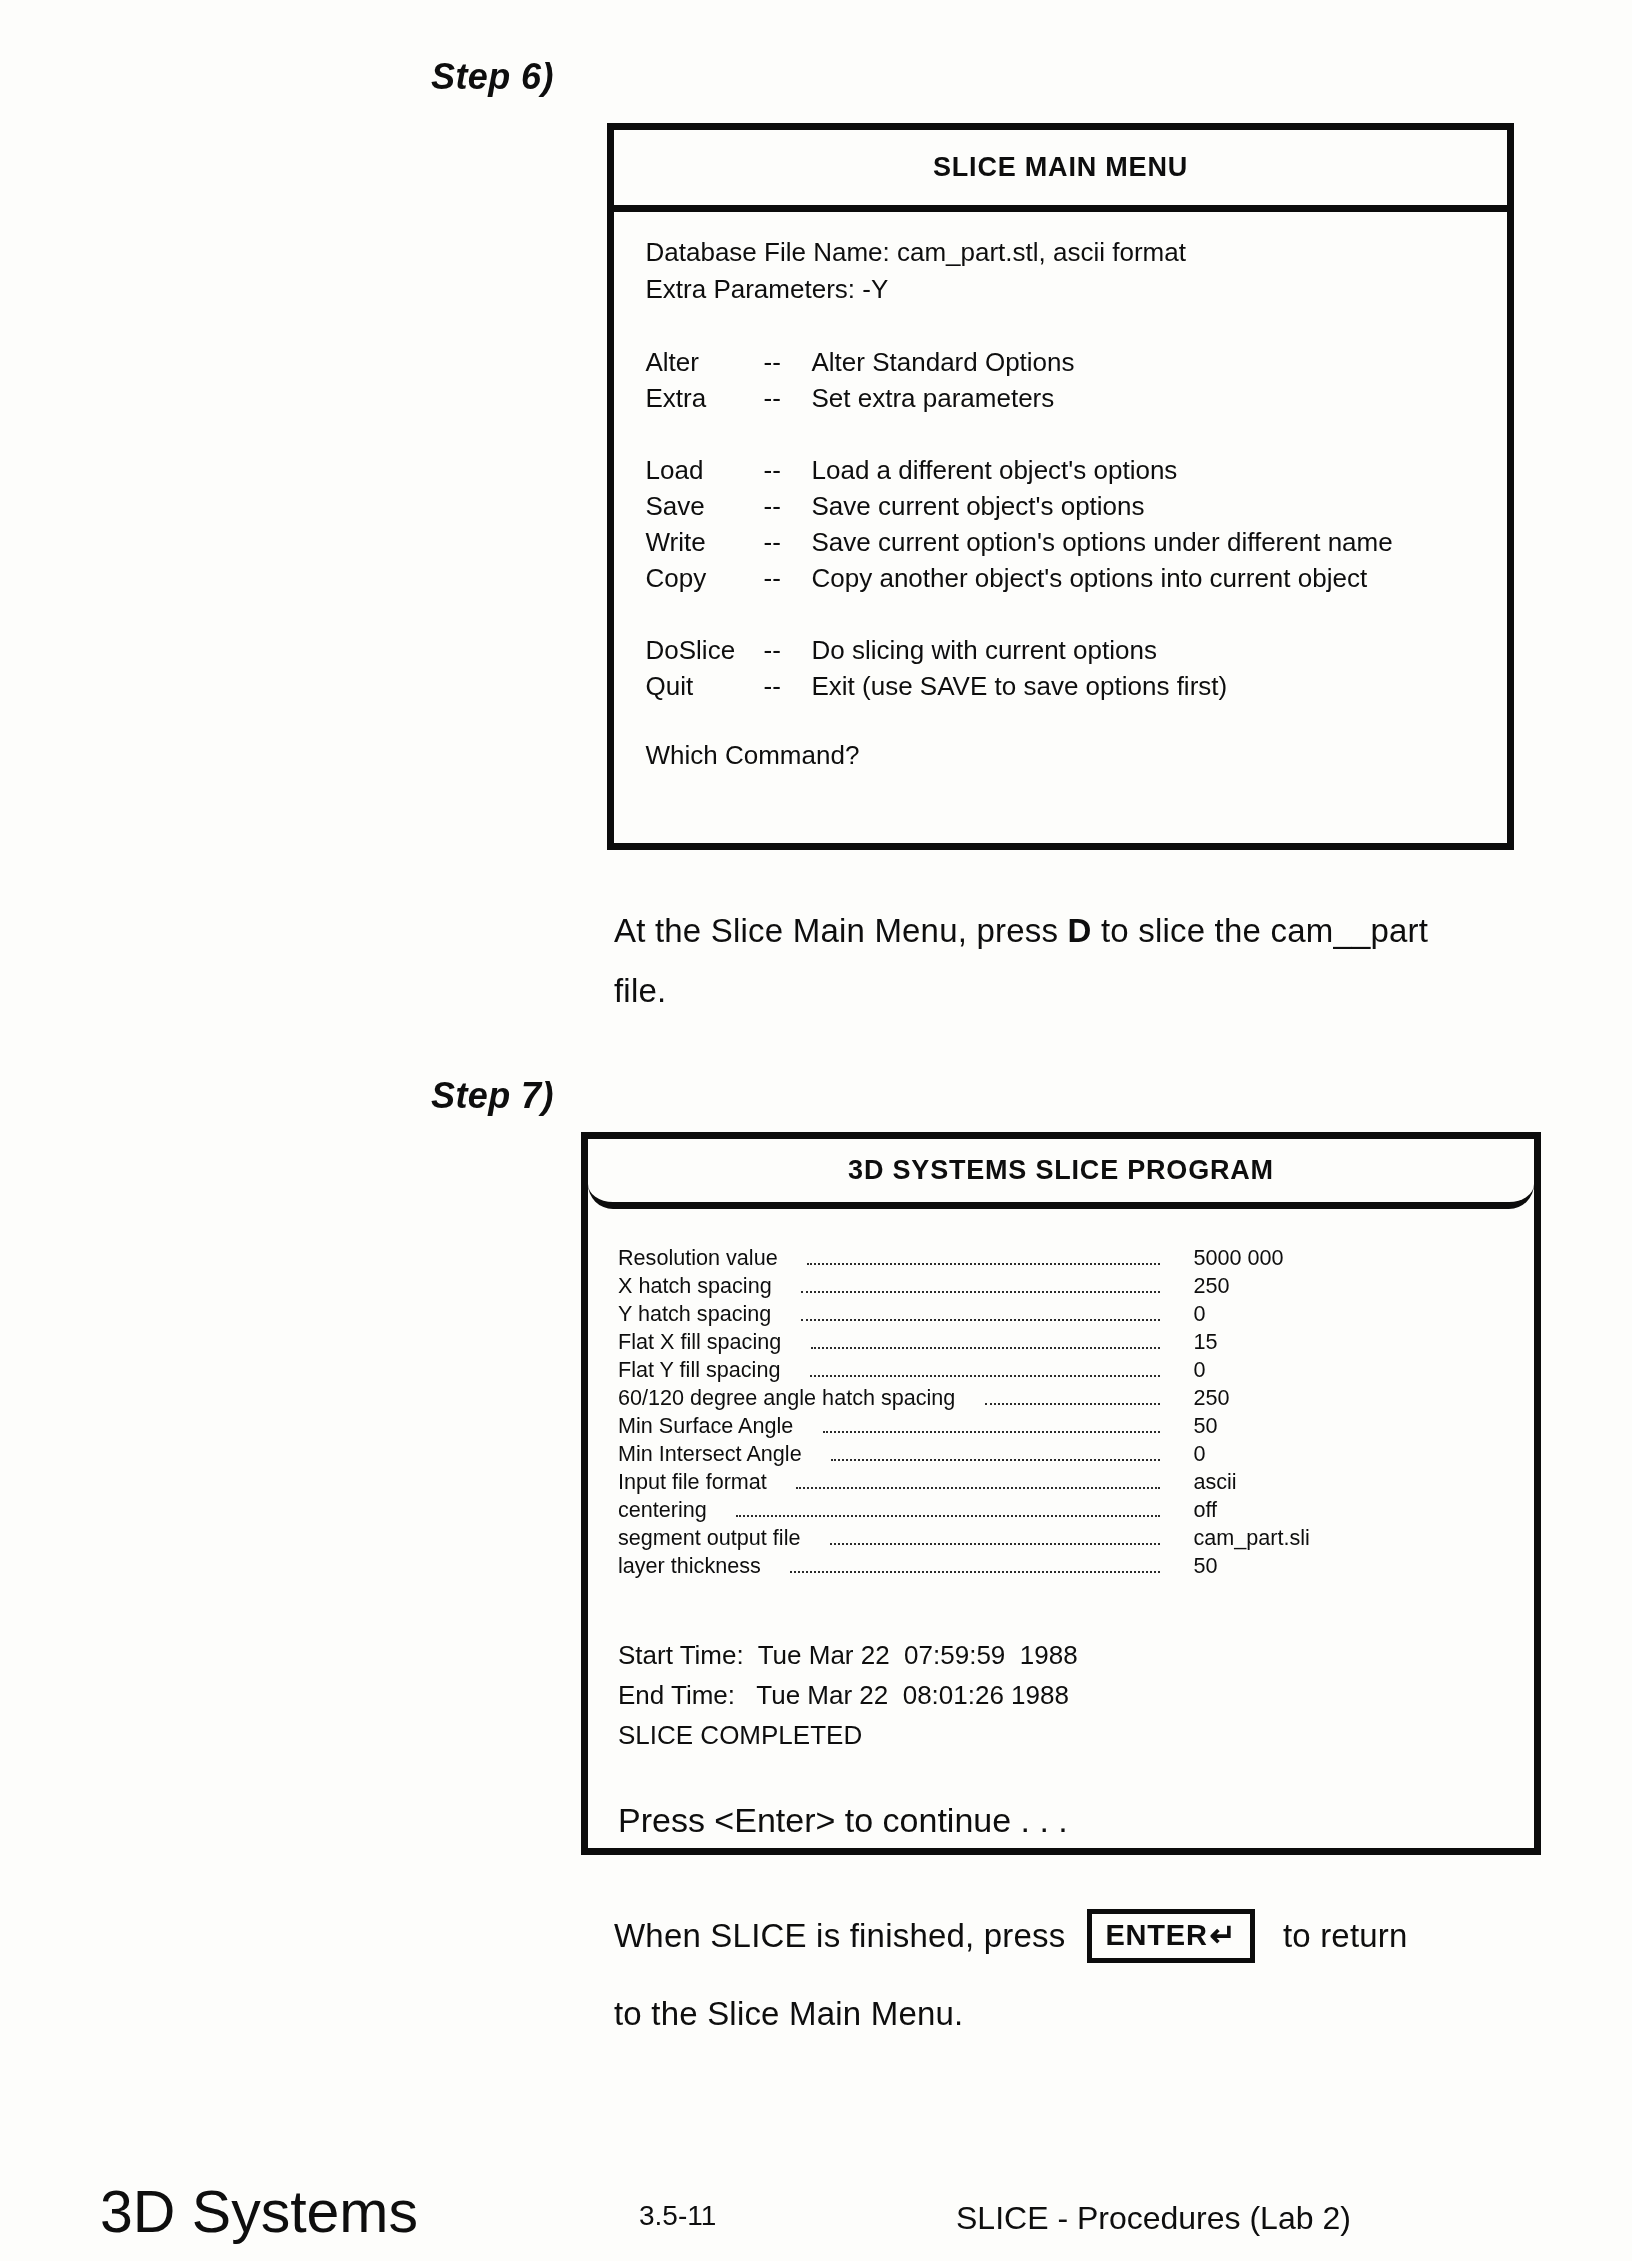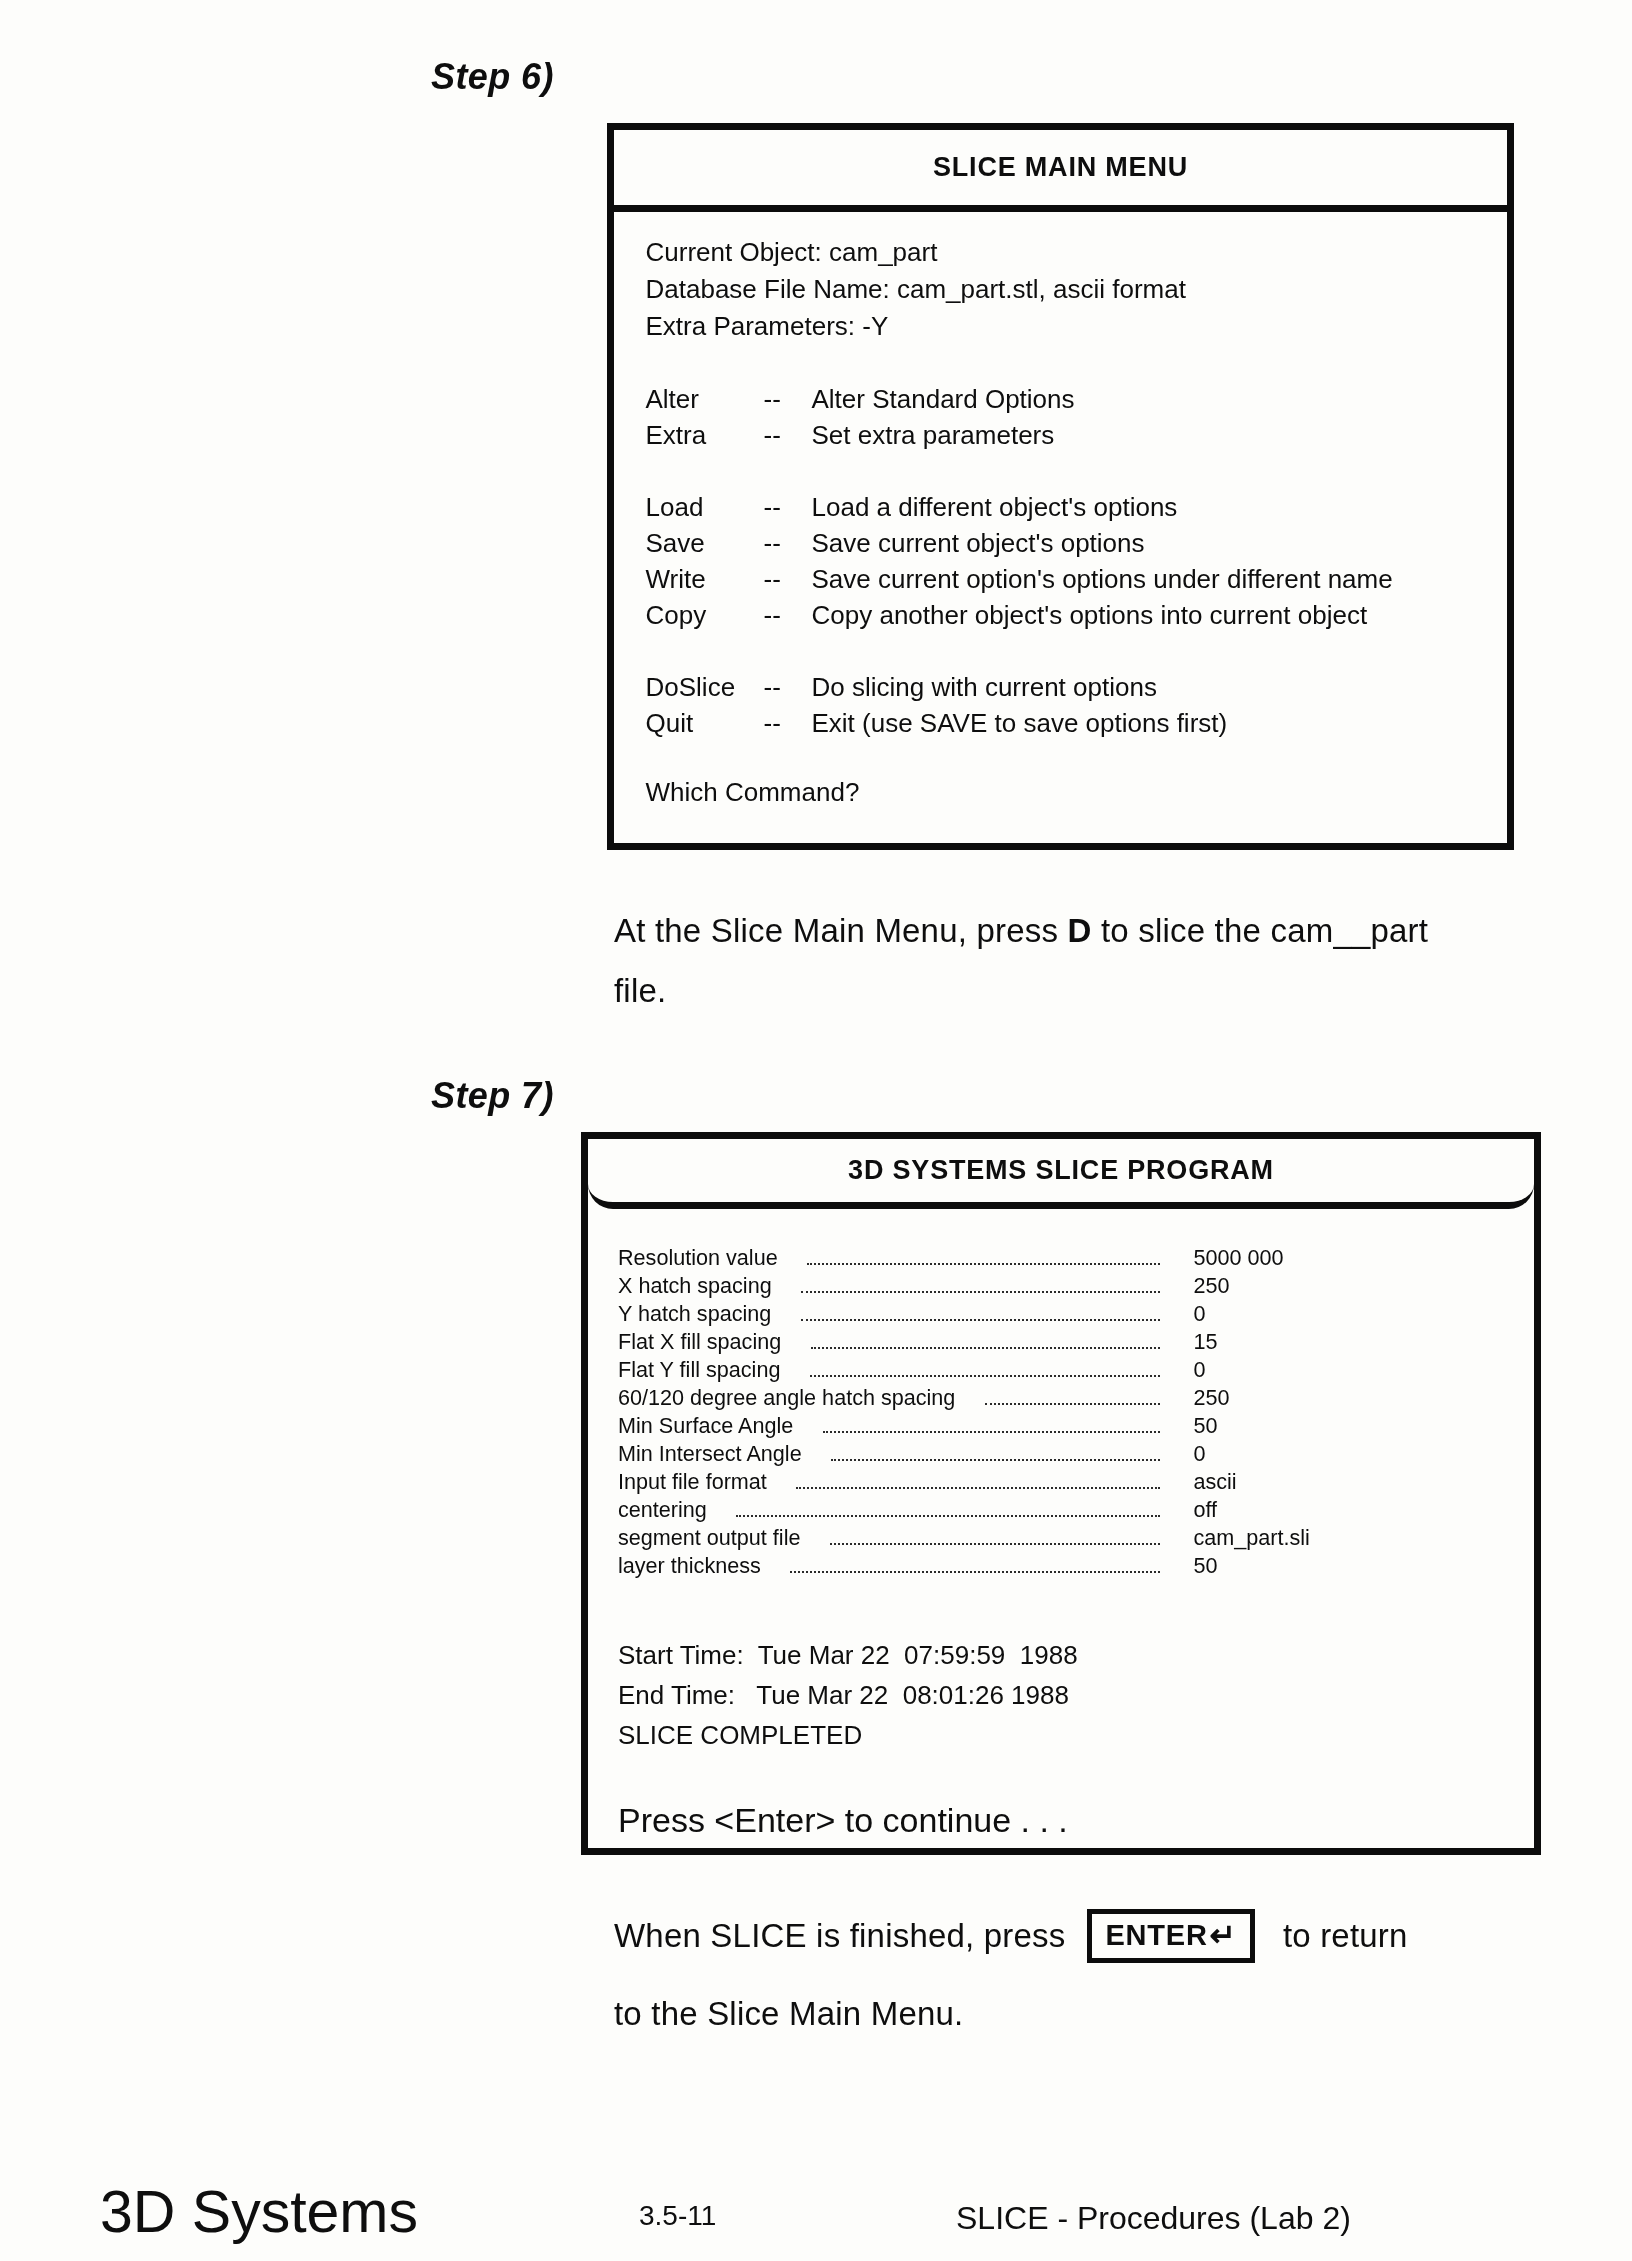--- a/index.html
+++ b/index.html
@@ -102,21 +102,20 @@
 </head>
 <body>
 
 <div id="step6" class="abs step-label">Step 6)</div>
 
 <div id="box1" class="window">
   <div class="window-header">
     <span class="window-title">SLICE MAIN MENU</span>
   </div>
   <div class="window-body">
-    <div class="info-line">Current Object: cam_part</div>
     <div class="info-line">Database File Name: cam_part.stl, ascii format</div>
     <div class="info-line">Extra Parameters: -Y</div>
 
     <div class="commands">
       <div class="cmd-row">
         <span class="cmd-name">Alter</span>
         <span class="cmd-sep">--</span>
         <span class="cmd-desc">Alter Standard Options</span>
       </div>
       <div class="cmd-row">

